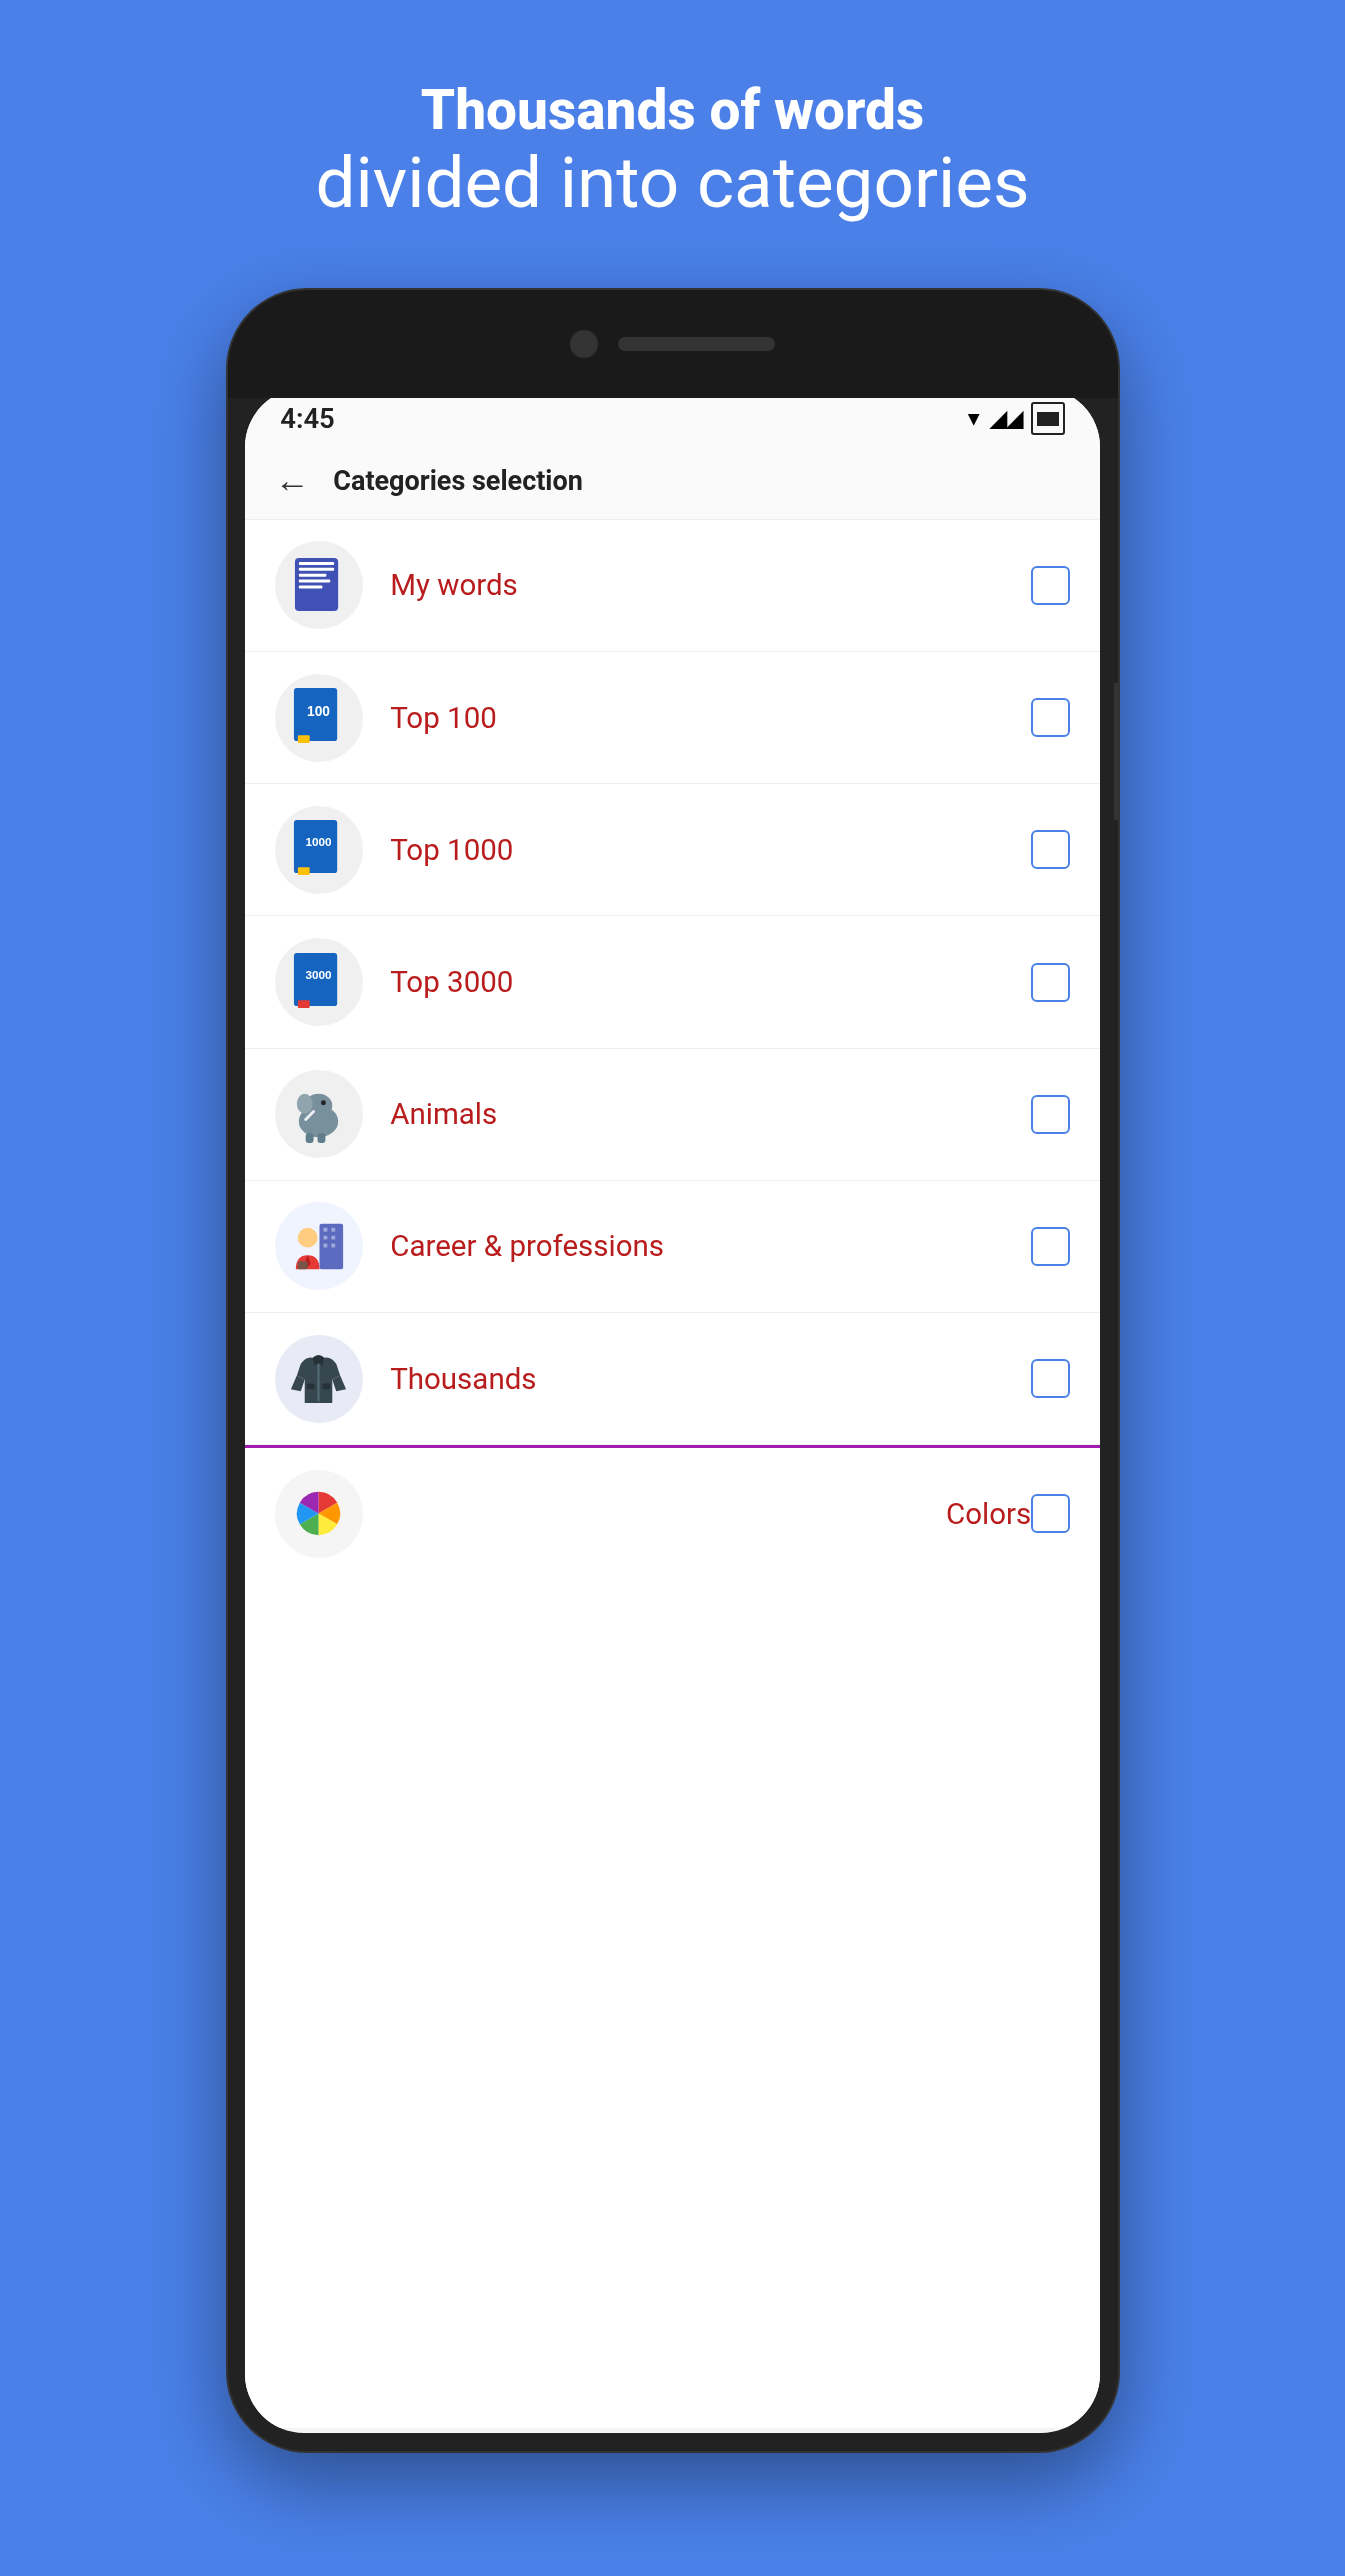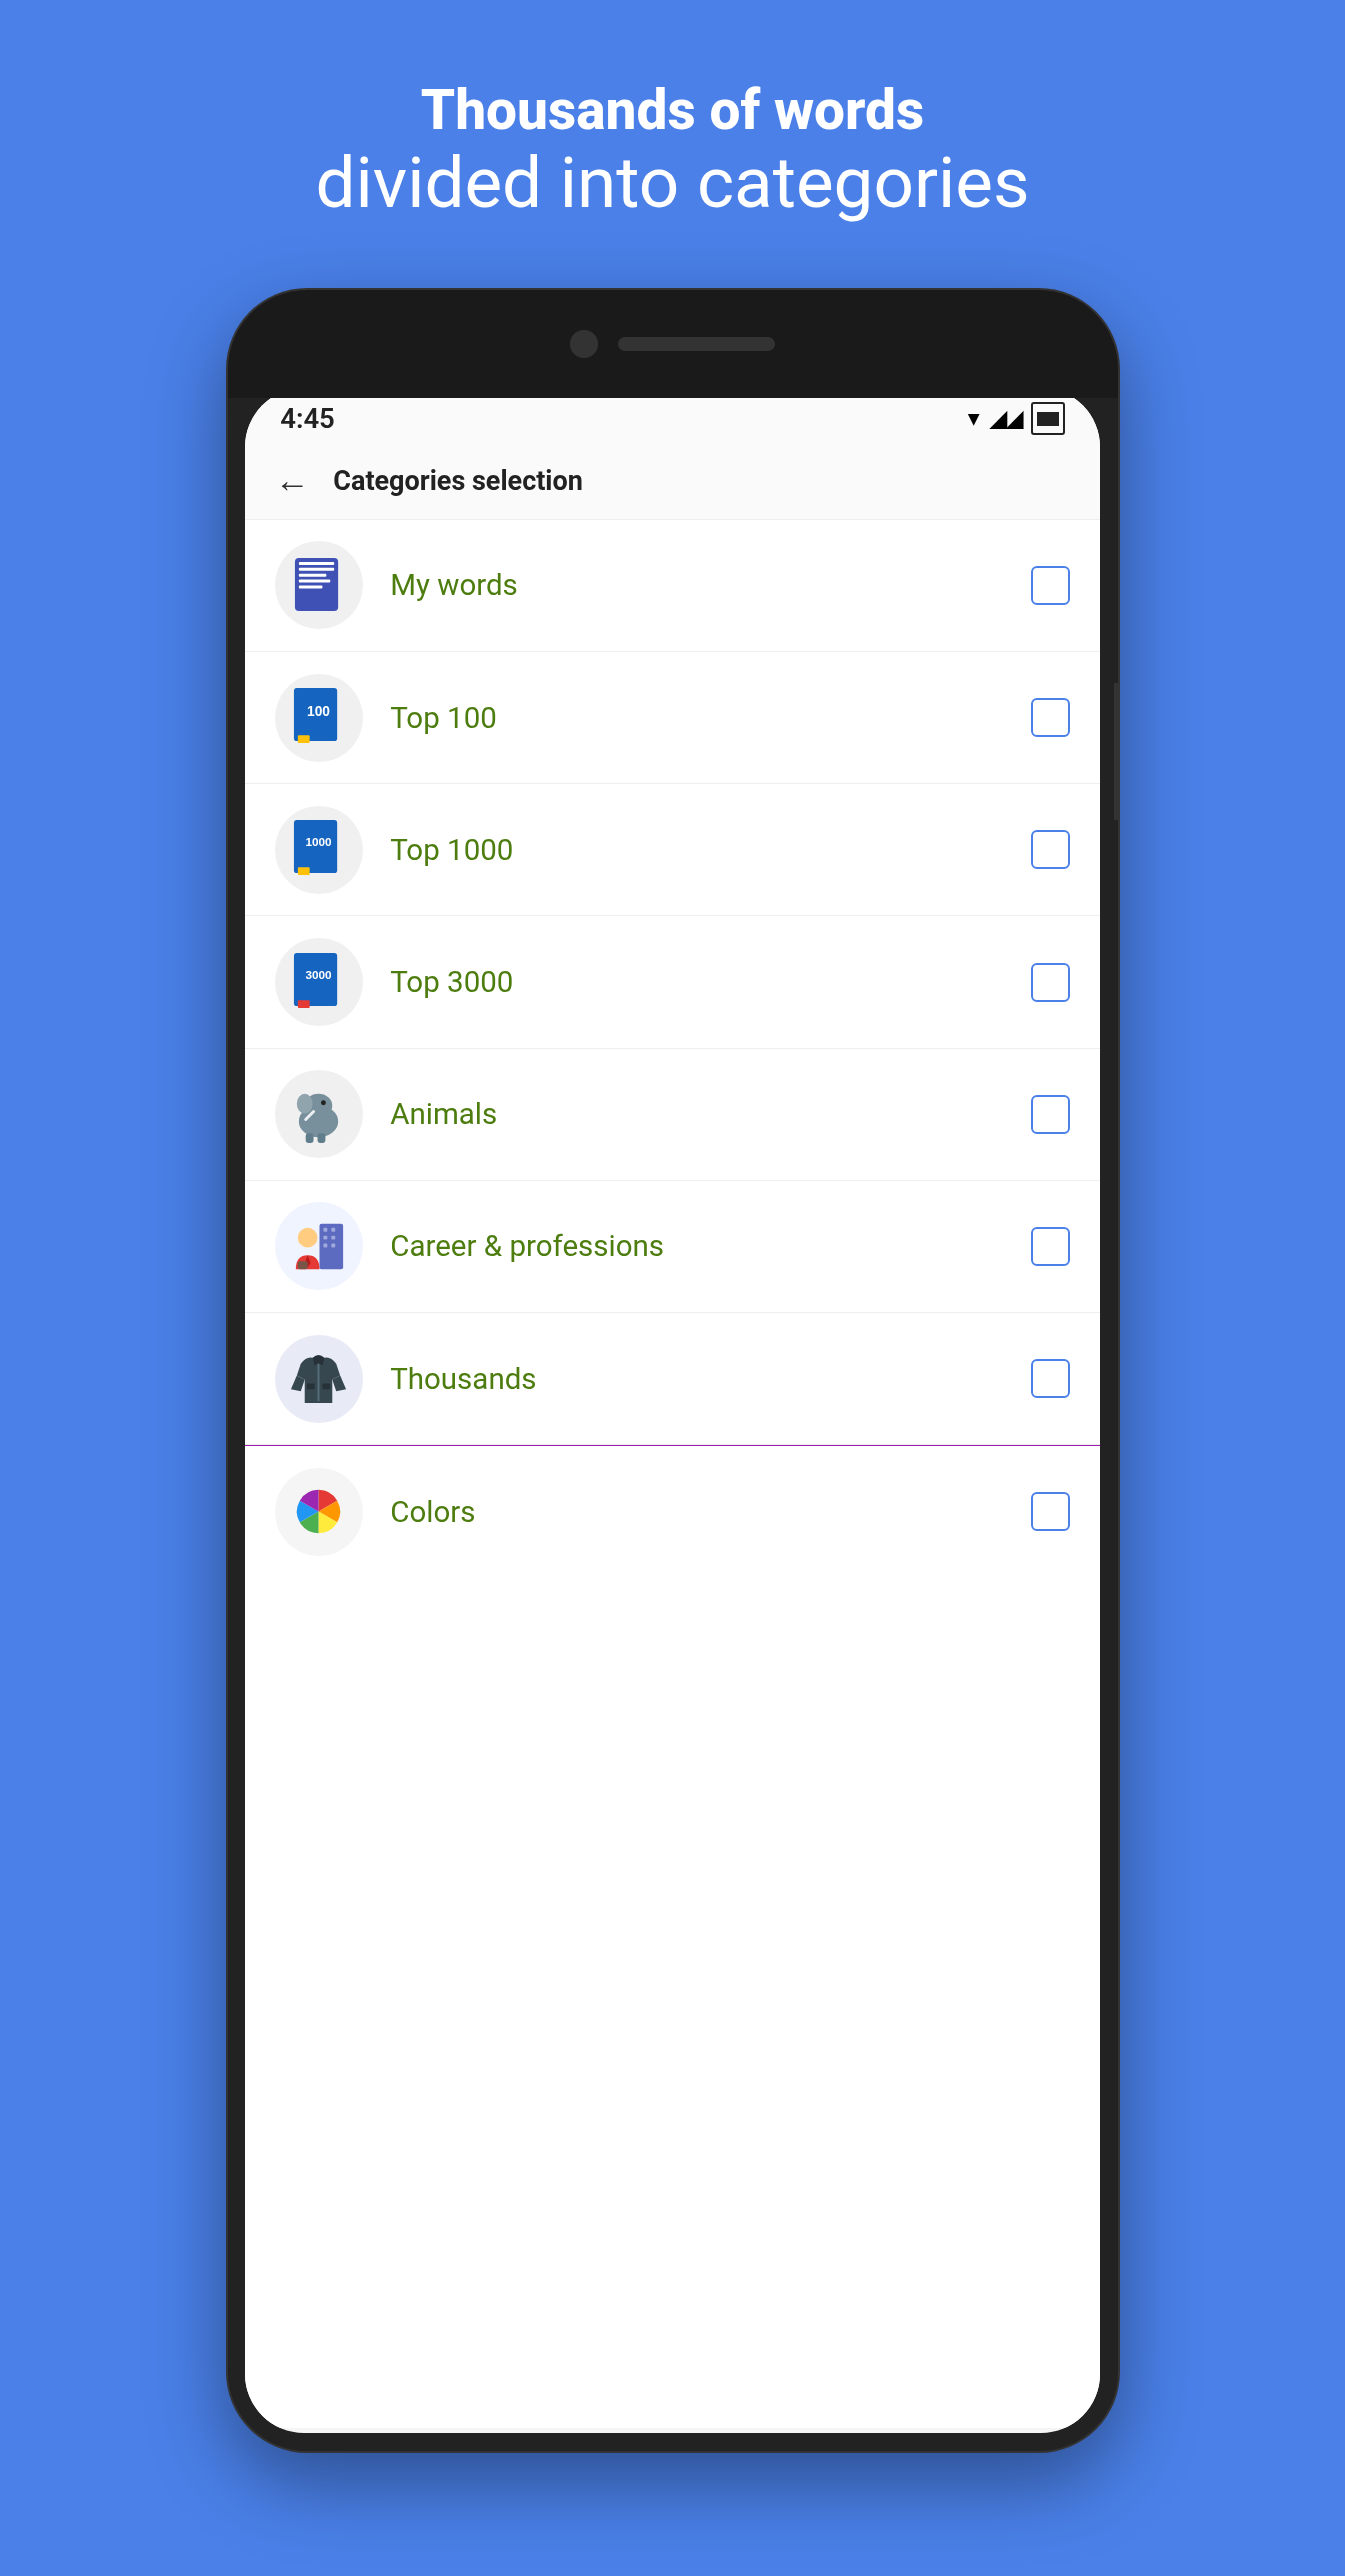--- a/index.html
+++ b/index.html
@@ -150,21 +150,21 @@
       align-items: center;
       justify-content: center;
       flex-shrink: 0;
       font-size: 45px;
       overflow: hidden;
     }
 
     .category-label {
       flex: 1;
       font-size: 29.5px;
-      color: #4d7c0f;
+      color: #b91c1c;
       margin-left: 27.5px;
     }
 
     .category-checkbox {
       width: 39px;
       height: 39px;
       border: 2.5px solid #4A80E8;
       border-radius: 5.9px;
       flex-shrink: 0;
       background: #fff;
@@ -344,21 +344,21 @@
               <line x1="32" y1="18" x2="32" y2="56" stroke="#546E7A" stroke-width="2"></line>
 
               <rect x="20" y="38" width="8" height="6" rx="1" fill="#263238"></rect>
               <rect x="36" y="38" width="8" height="6" rx="1" fill="#263238"></rect>
             </svg>
           </div>
           <span class="category-label">Thousands</span>
           <div class="category-checkbox"></div>
         </div>
 
-        <div class="category-item-partial" style="border-top: 1px solid #a21caf;">
+        <div class="category-item-partial" style="border-top: 3px solid #a21caf; text-align: right;">
           <div class="category-icon-circle" style="background:#f5f5f5;">
             <svg width="59" height="59" viewBox="0 0 60 60">
 
               <path d="M30 30 L30 8 A22 22 0 0 1 49 19 Z" fill="#E53935"></path>
               <path d="M30 30 L49 19 A22 22 0 0 1 49 41 Z" fill="#FF9800"></path>
               <path d="M30 30 L49 41 A22 22 0 0 1 30 52 Z" fill="#FFEB3B"></path>
               <path d="M30 30 L30 52 A22 22 0 0 1 11 41 Z" fill="#4CAF50"></path>
               <path d="M30 30 L11 41 A22 22 0 0 1 11 19 Z" fill="#2196F3"></path>
               <path d="M30 30 L11 19 A22 22 0 0 1 30 8 Z" fill="#9C27B0"></path>
             </svg>

